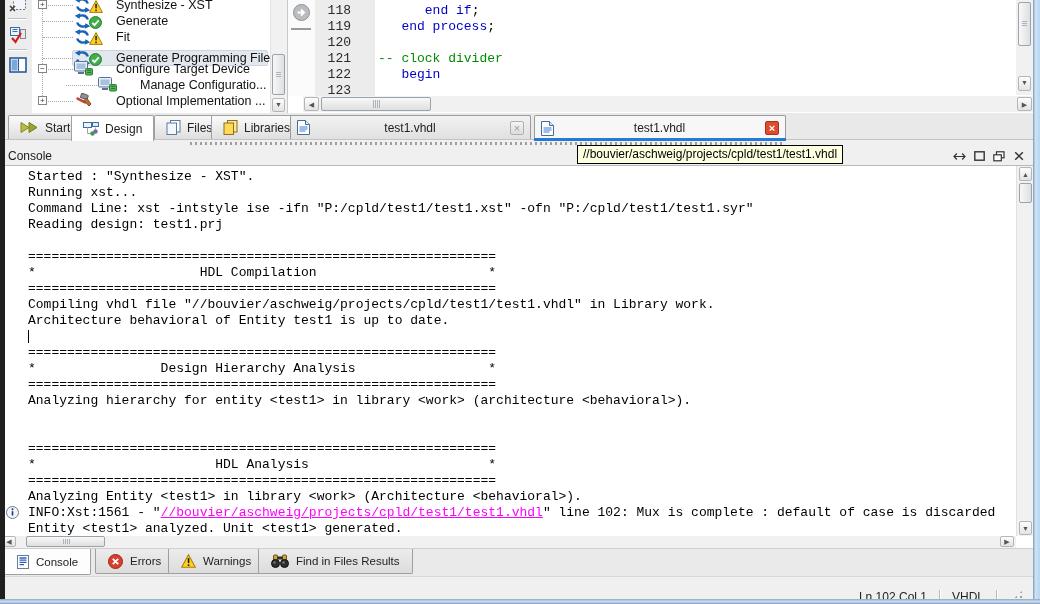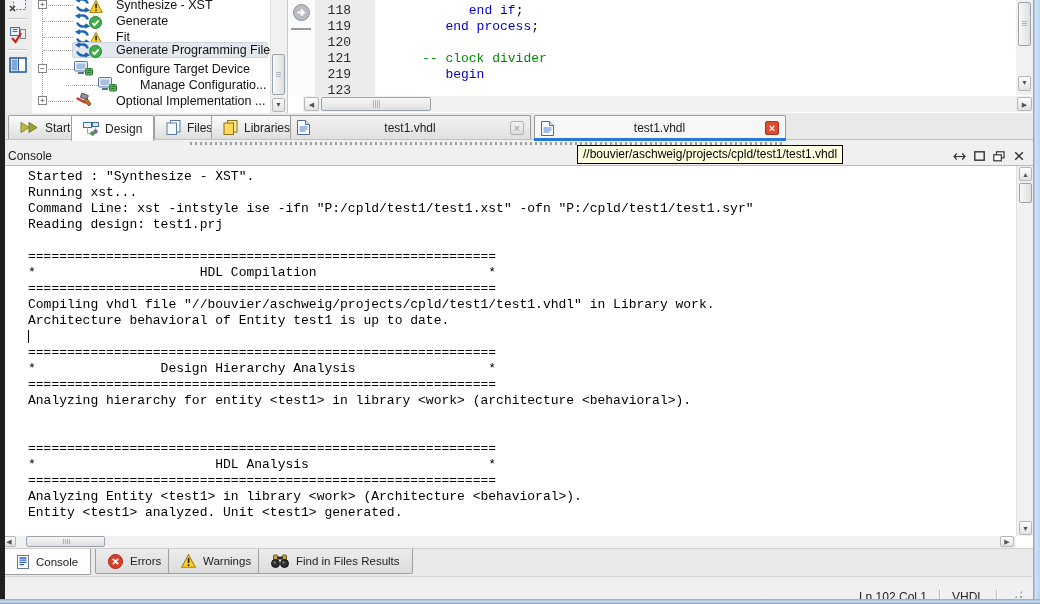--- a/index.html
+++ b/index.html
@@ -41,21 +41,21 @@
   .tv-thumb{left:1px;width:13px;top:54px;height:41px;}
   .tv-down{left:1px;width:13px;bottom:1px;height:14px;}
 
   
   .editor{position:absolute;left:287px;top:0;width:746px;height:113px;background:#fff;border-left:1px solid #c8c8c8;box-sizing:border-box;}
   .ed-margin{position:absolute;left:0;top:0;width:27px;height:96px;background:#fbfbfb;}
   .ed-circle{position:absolute;left:5px;top:4px;}
   .ed-sepline{position:absolute;left:3px;top:28px;width:20px;border-top:2px solid #9a9a9a;}
   .ed-gutter{position:absolute;left:27px;top:0;width:60px;height:96px;background:#ececec;padding-top:3px;box-sizing:border-box;}
   .gnum{height:16px;font:13px "Liberation Mono",monospace;color:#2b2b2b;text-align:right;padding-right:24px;}
-  .ed-code{position:absolute;left:87px;top:0;right:18px;height:96px;padding-top:3px;padding-left:3px;box-sizing:border-box;overflow:hidden;margin-left:44px;}
+  .ed-code{position:absolute;left:87px;top:0;right:18px;height:96px;padding-top:3px;padding-left:3px;box-sizing:border-box;overflow:hidden;}
   .cdl{height:16px;font:13px "Liberation Mono",monospace;color:#000;white-space:pre;}
   .cdl .kw{color:#0000c8;}
   .cdl .cm{color:#008c00;}
   .ed-vscroll{position:absolute;right:0;top:0;width:17px;height:95px;}
   .ev-thumb{left:2px;width:13px;top:2px;height:44px;}
   .ev-down{left:2px;width:13px;top:76px;height:15px;}
   .ed-hscroll{position:absolute;left:15px;right:0;top:96px;height:16px;}
   .eh-left{left:1px;top:1px;width:15px;height:14px;line-height:13px;}
   .eh-thumb{left:18px;top:1px;width:110px;height:14px;}
   .eh-right{right:1px;top:1px;width:15px;height:14px;line-height:13px;}
@@ -181,21 +181,21 @@
             <path d="M3.2 9.5A6 6 0 0 0 13.4 11.6" fill="none" stroke="#1b63b5" stroke-width="2.4"></path>
             <path d="M10.7 15.8l0.7-5.6 4.8 3z" fill="#1b63b5"></path>
           </svg></span>
         <span class="t-status"><svg width="14" height="13" viewBox="0 0 14 13">
             <path d="M7 0.6L13.4 12.4H0.6z" fill="#ffd21e" stroke="#a97c0a"></path>
             <rect x="6.3" y="3.8" width="1.5" height="4.6" fill="#1a1a1a"></rect>
             <rect x="6.3" y="9.6" width="1.5" height="1.6" fill="#1a1a1a"></rect>
           </svg></span>
         <span class="t-label">Fit</span>
       </div>
-      <div class="tree-row selected" style="top: 42px; border-radius: 6px;">
+      <div class="tree-row selected" style="top: 50px; border-radius: 6px;">
         <span class="sel-bg"></span>
         <span class="t-conn"></span>
         <span class="t-proc"><svg width="17" height="16" viewBox="0 0 17 16">
             <path d="M13.8 6.5A6 6 0 0 0 3.6 4.4" fill="none" stroke="#1b63b5" stroke-width="2.4"></path>
             <path d="M6.3 0.2L5.6 5.8 0.8 2.8z" fill="#1b63b5"></path>
             <path d="M3.2 9.5A6 6 0 0 0 13.4 11.6" fill="none" stroke="#1b63b5" stroke-width="2.4"></path>
             <path d="M10.7 15.8l0.7-5.6 4.8 3z" fill="#1b63b5"></path>
           </svg></span>
         <span class="t-status"><svg width="13" height="13" viewBox="0 0 13 13">
             <circle cx="6.5" cy="6.5" r="6" fill="#3fae49" stroke="#28812f"></circle>
@@ -252,21 +252,21 @@
             <path d="M4.5 8.5h6M8 5.5l3 3-3 3" fill="none" stroke="#fff" stroke-width="1.9"></path>
           </svg>
       </span>
       <span class="ed-sepline"></span>
     </div>
     <div class="ed-gutter">
         <div class="gnum">118</div>
         <div class="gnum">119</div>
         <div class="gnum">120</div>
         <div class="gnum">121</div>
-        <div class="gnum">219</div>
+        <div class="gnum">122</div>
         <div class="gnum">123</div>
       </div>
     <div class="ed-code">
         <div class="cdl"><span>      </span><span class="kw">end if</span><span>;</span></div>
         <div class="cdl"><span>   </span><span class="kw">end process</span><span>;</span></div>
         <div class="cdl"></div>
         <div class="cdl"><span class="cm">-- clock divider</span></div>
         <div class="cdl"><span>   </span><span class="kw">begin</span></div>
       </div>
     <div class="ed-vscroll sb-track">
@@ -387,20 +387,25 @@
         <div class="cline">============================================================</div>
         <div class="cline">*                Design Hierarchy Analysis                 *</div>
         <div class="cline">============================================================</div>
         <div class="cline">Analyzing hierarchy for entity &lt;test1&gt; in library &lt;work&gt; (architecture &lt;behavioral&gt;).</div>
         <div class="cline"></div>
         <div class="cline"></div>
         <div class="cline">============================================================</div>
         <div class="cline">*                       HDL Analysis                       *</div>
         <div class="cline">============================================================</div>
         <div class="cline">Analyzing Entity &lt;test1&gt; in library &lt;work&gt; (Architecture &lt;behavioral&gt;).</div>
+        <div class="cline"><span class="cinfo-icon"><svg width="13" height="13" viewBox="0 0 13 13">
+              <circle cx="6.5" cy="6.5" r="6" fill="#f4f6f9" stroke="#6b7b90"></circle>
+              <rect x="5.7" y="5.2" width="1.6" height="4.3" fill="#20308c"></rect>
+              <circle cx="6.5" cy="3.3" r="1" fill="#20308c"></circle>
+            </svg></span><span>INFO:Xst:1561 - "</span><a class="clink">//bouvier/aschweig/projects/cpld/test1/test1.vhdl</a><span>" line 102: Mux is complete : default of case is discarded</span></div>
         <div class="cline">Entity &lt;test1&gt; analyzed. Unit &lt;test1&gt; generated.</div>
       </div>
     <div class="console-vscroll sb-track">
       <div class="sb-btn cv-up">▲</div>
       <div class="sb-thumb cv-thumb"></div>
       <div class="sb-btn cv-down">▼</div>
     </div>
     <div class="console-hscroll sb-track">
       <div class="sb-btn ch-left">◀</div>
       <div class="sb-thumb h ch-thumb">

